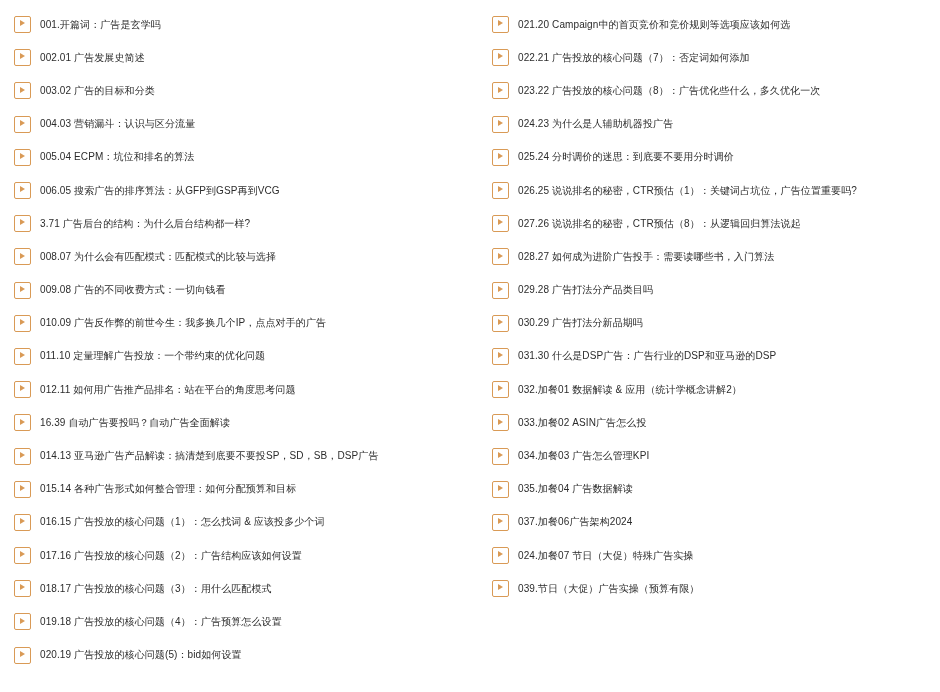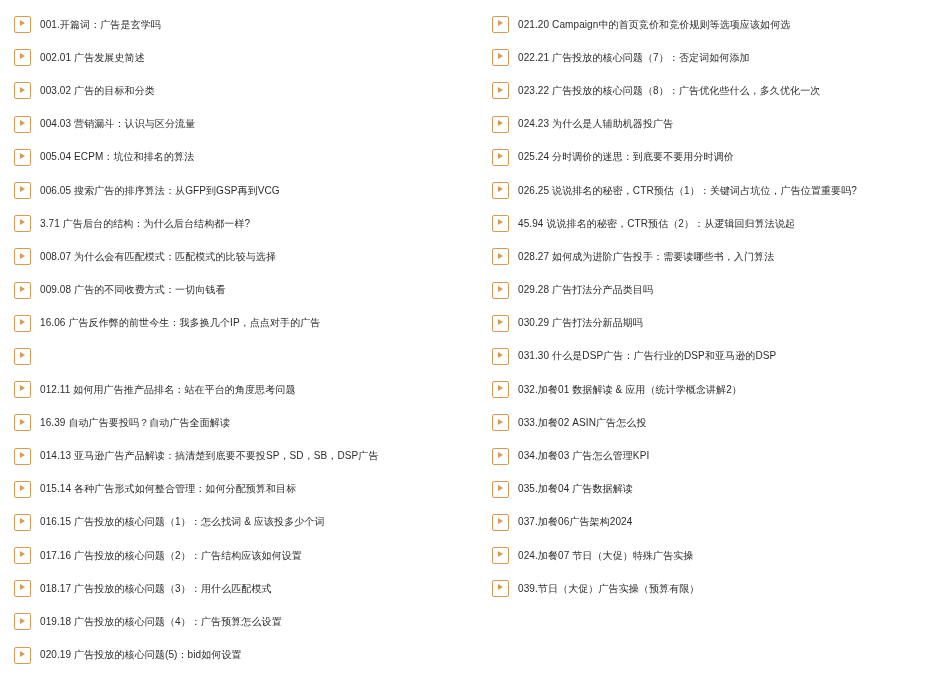--- a/index.html
+++ b/index.html
@@ -104,24 +104,25 @@
     <div class="lesson-row">
       <span class="play-icon"></span>
       <span class="lesson-title">008.07 为什么会有匹配模式：匹配模式的比较与选择</span>
     </div>
     <div class="lesson-row">
       <span class="play-icon"></span>
       <span class="lesson-title">009.08 广告的不同收费方式：一切向钱看</span>
     </div>
     <div class="lesson-row">
       <span class="play-icon"></span>
-      <span class="lesson-title">16.06 广告反作弊的前世今生：我多换几个IP，点点对手的广告</span>
-    </div>
-    <div class="lesson-row">
-      <span class="play-icon"></span>
+      <span class="lesson-title">010.09 广告反作弊的前世今生：我多换几个IP，点点对手的广告</span>
+    </div>
+    <div class="lesson-row">
+      <span class="play-icon"></span>
+      <span class="lesson-title">011.10 定量理解广告投放：一个带约束的优化问题</span>
     </div>
     <div class="lesson-row">
       <span class="play-icon"></span>
       <span class="lesson-title">012.11 如何用广告推产品排名：站在平台的角度思考问题</span>
     </div>
     <div class="lesson-row">
       <span class="play-icon"></span>
       <span class="lesson-title">16.39 自动广告要投吗？自动广告全面解读</span>
     </div>
     <div class="lesson-row">
@@ -174,21 +175,21 @@
     <div class="lesson-row">
       <span class="play-icon"></span>
       <span class="lesson-title">025.24 分时调价的迷思：到底要不要用分时调价</span>
     </div>
     <div class="lesson-row">
       <span class="play-icon"></span>
       <span class="lesson-title">026.25 说说排名的秘密，CTR预估（1）：关键词占坑位，广告位置重要吗?</span>
     </div>
     <div class="lesson-row">
       <span class="play-icon"></span>
-      <span class="lesson-title">45.94 说说排名的秘密，CTR预估（2）：从逻辑回归算法说起</span>
+      <span class="lesson-title">027.26 说说排名的秘密，CTR预估（8）：从逻辑回归算法说起</span>
     </div>
     <div class="lesson-row">
       <span class="play-icon"></span>
       <span class="lesson-title">028.27 如何成为进阶广告投手：需要读哪些书，入门算法</span>
     </div>
     <div class="lesson-row">
       <span class="play-icon"></span>
       <span class="lesson-title">029.28 广告打法分产品类目吗</span>
     </div>
     <div class="lesson-row">

